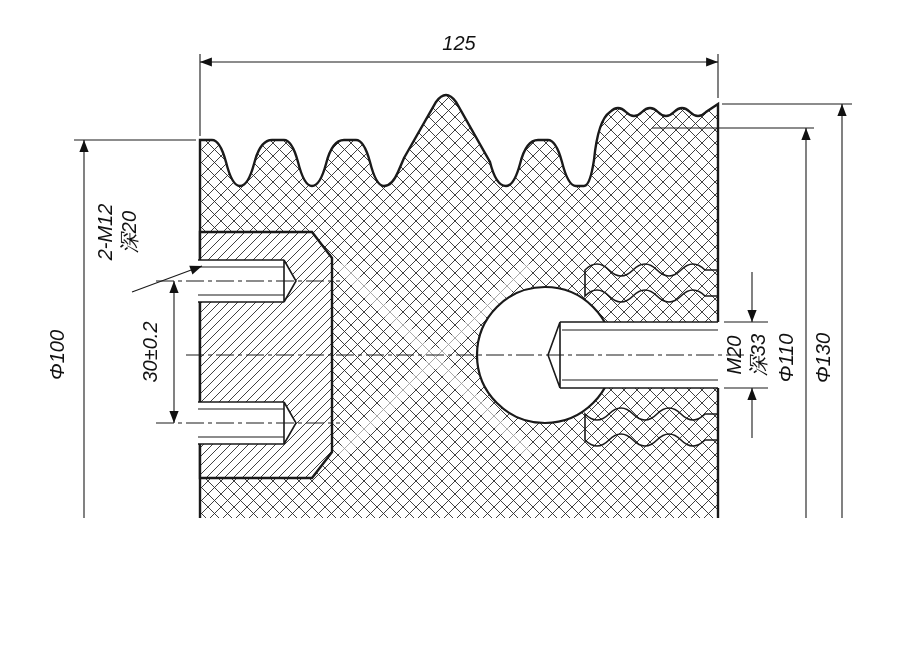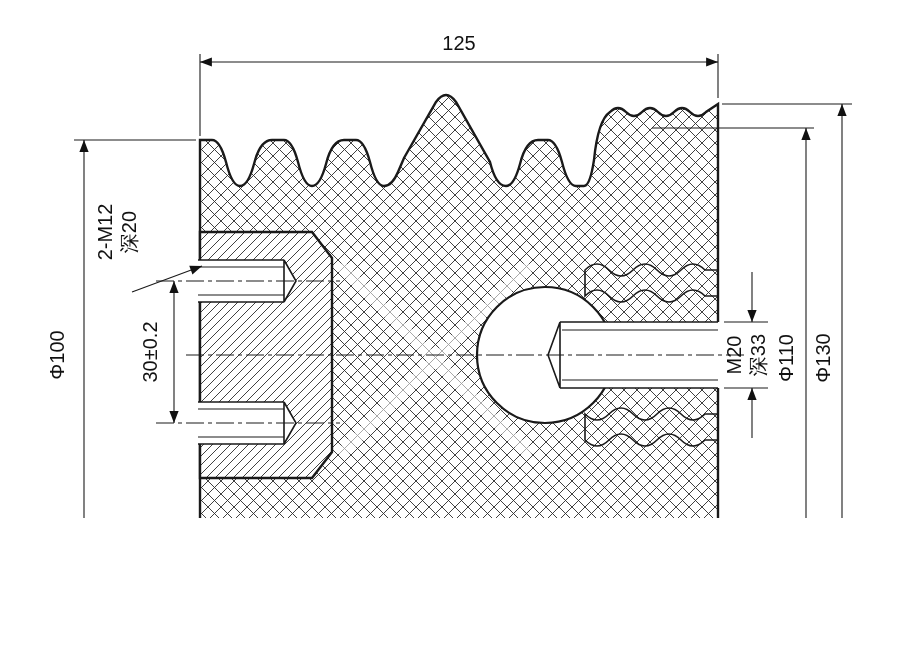--- a/index.html
+++ b/index.html
@@ -1,17 +1,17 @@
 <!DOCTYPE html>
 <html><head>
 <meta charset="utf-8">
 <style>
   html,body{margin:0;padding:0;background:#ffffff;}
   #stage{position:relative;width:900px;height:518px;background:#ffffff;overflow:hidden;
-         font-family:"Liberation Sans","DejaVu Sans",sans-serif;}
+         font-family:"Liberation Sans","DejaVu Sans",sans-serif;font-style:italic;}
   svg{display:block;}
   text{font-family:"Liberation Sans","DejaVu Sans",sans-serif;font-size:20px;fill:#111;}
   .body-stroke{stroke:#1a1a1a;stroke-width:2.4;}
   .detail{stroke:#1a1a1a;stroke-width:1.6;fill:none;}
   .thinln{stroke:#1a1a1a;stroke-width:1.1;fill:none;}
   .dim{stroke:#1a1a1a;stroke-width:1.1;fill:none;}
   .cl{stroke:#1a1a1a;stroke-width:1.1;fill:none;stroke-dasharray:18 4 4 4;}
 </style>
 </head>
 <body>

